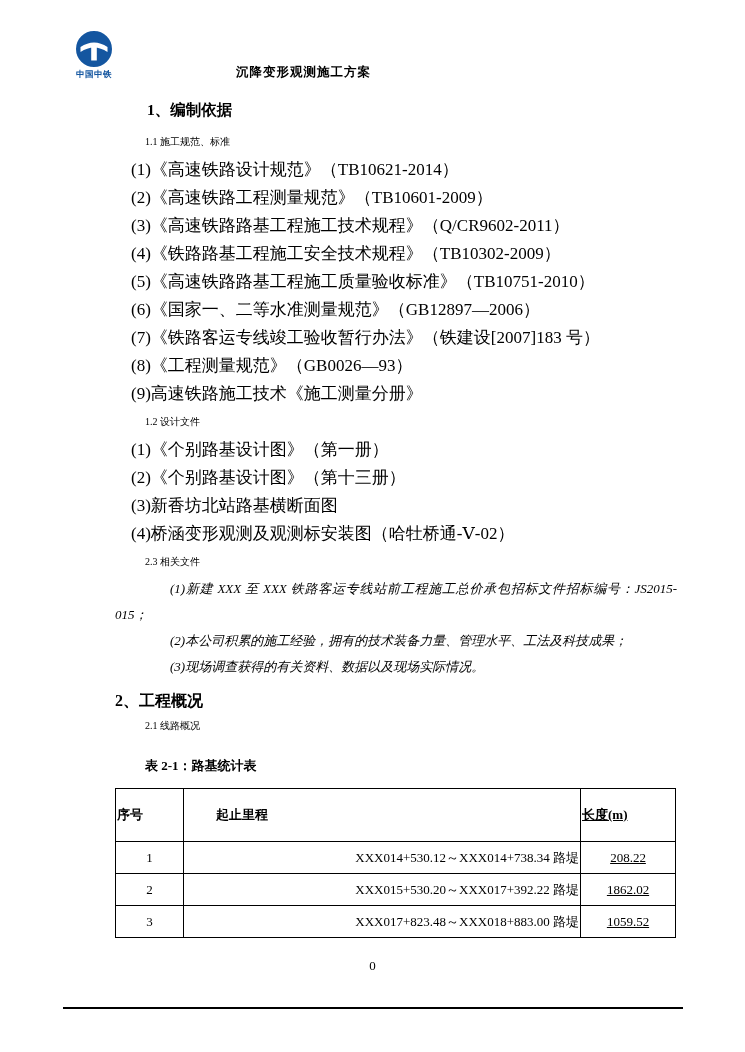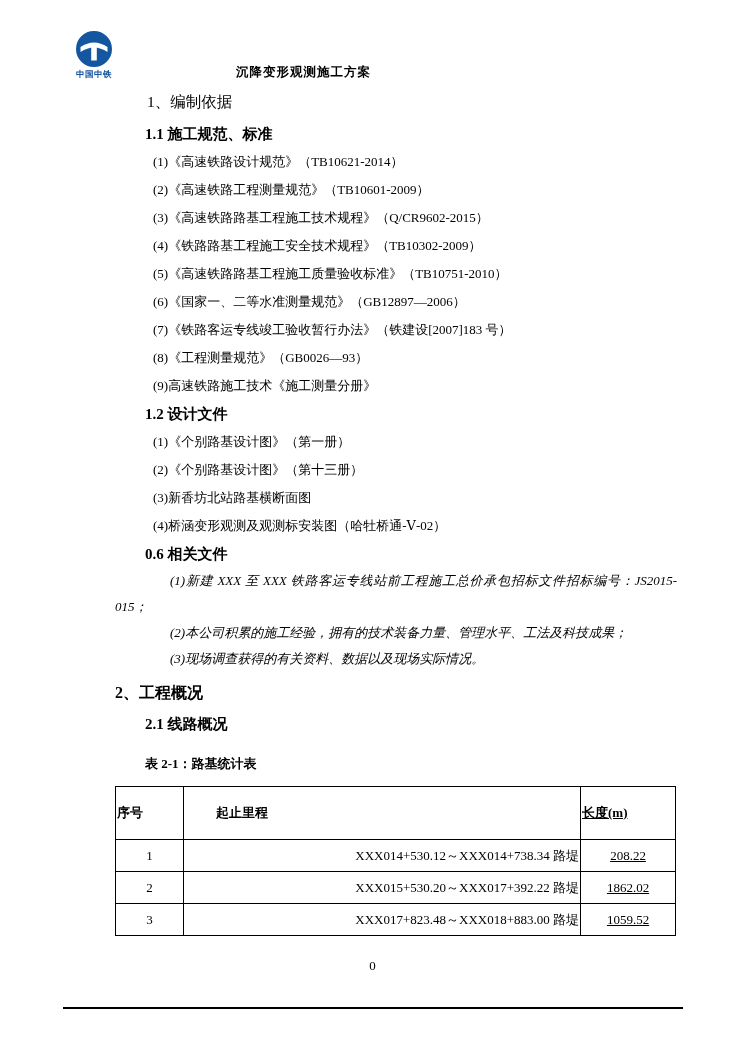--- a/index.html
+++ b/index.html
@@ -26,35 +26,35 @@
     font-size: 8.5px; font-weight: bold; color: #1456a0;
     margin-top: 1px; letter-spacing: 0.5px; white-space: nowrap;
   }
   .doc-title {
     position: absolute; left: 236px; top: 64px;
     font-size: 12.5px; font-weight: bold; letter-spacing: 1px;
   }
   
   .content { position: absolute; left: 115px; top: 92px; width: 562px; }
   .h-sec1 {
-    font-size: 15.5px; font-weight: normal;
-    line-height: 20px; margin: 0 0 8px 32px;
+    font-size: 15.5px; font-weight: bold;
+    line-height: 20px; margin: 8px 0 8px 32px;
   }
   .h-sec2 {
     font-size: 16px; font-weight: bold;
     line-height: 22px; margin: 10px 0 0 0;
   }
   .h-sub {
-    font-size: 15px; font-weight: bold;
+    font-size: 10px; font-weight: normal;
     line-height: 28px; margin: 0 0 0 30px;
   }
-  .h-sub.after-sec2 { margin-top: 6px; }
+  .h-sub.after-sec2 { }
   .item {
-    font-size: 13px; line-height: 28px;
-    margin: 0 0 0 38px; white-space: nowrap;
+    font-size: 17px; line-height: 28px;
+    margin: 0 0 0 16px; white-space: nowrap;
   }
   .para {
     font-size: 13px; line-height: 26px;
     margin: 0; text-indent: 55px; text-align: justify; font-style: italic;
   }
   .caption {
     font-size: 13px; font-weight: bold;
     line-height: 28px; margin: 12px 0 0 30px;
   }
   
@@ -104,35 +104,35 @@
 
   <div class="doc-title">沉降变形观测施工方案</div>
 
   <div class="content">
 
     <div class="h-sec1">1、编制依据</div>
 
     <div class="h-sub">1.1 施工规范、标准</div>
     <div class="item">(1)《高速铁路设计规范》（TB10621-2014）</div>
     <div class="item">(2)《高速铁路工程测量规范》（TB10601-2009）</div>
-    <div class="item">(3)《高速铁路路基工程施工技术规程》（Q/CR9602-2015）</div>
+    <div class="item">(3)《高速铁路路基工程施工技术规程》（Q/CR9602-2011）</div>
     <div class="item">(4)《铁路路基工程施工安全技术规程》（TB10302-2009）</div>
     <div class="item">(5)《高速铁路路基工程施工质量验收标准》（TB10751-2010）</div>
     <div class="item">(6)《国家一、二等水准测量规范》（GB12897—2006）</div>
     <div class="item">(7)《铁路客运专线竣工验收暂行办法》（铁建设[2007]183 号）</div>
     <div class="item">(8)《工程测量规范》（GB0026—93）</div>
     <div class="item">(9)高速铁路施工技术《施工测量分册》</div>
 
     <div class="h-sub">1.2 设计文件</div>
     <div class="item">(1)《个别路基设计图》（第一册）</div>
     <div class="item">(2)《个别路基设计图》（第十三册）</div>
     <div class="item">(3)新香坊北站路基横断面图</div>
     <div class="item">(4)桥涵变形观测及观测标安装图（哈牡桥通-Ⅴ-02）</div>
 
-    <div class="h-sub">0.6 相关文件</div>
+    <div class="h-sub">2.3 相关文件</div>
     <p class="para">(1)新建 XXX 至 XXX 铁路客运专线站前工程施工总价承包招标文件招标编号：JS2015-015；</p>
     <p class="para">(2)本公司积累的施工经验，拥有的技术装备力量、管理水平、工法及科技成果；</p>
     <p class="para">(3)现场调查获得的有关资料、数据以及现场实际情况。</p>
 
     <div class="h-sec2">2、工程概况</div>
     <div class="h-sub after-sec2">2.1 线路概况</div>
     <div class="caption">表 2-1：路基统计表</div>
 
     <table class="stat">
       <colgroup>

